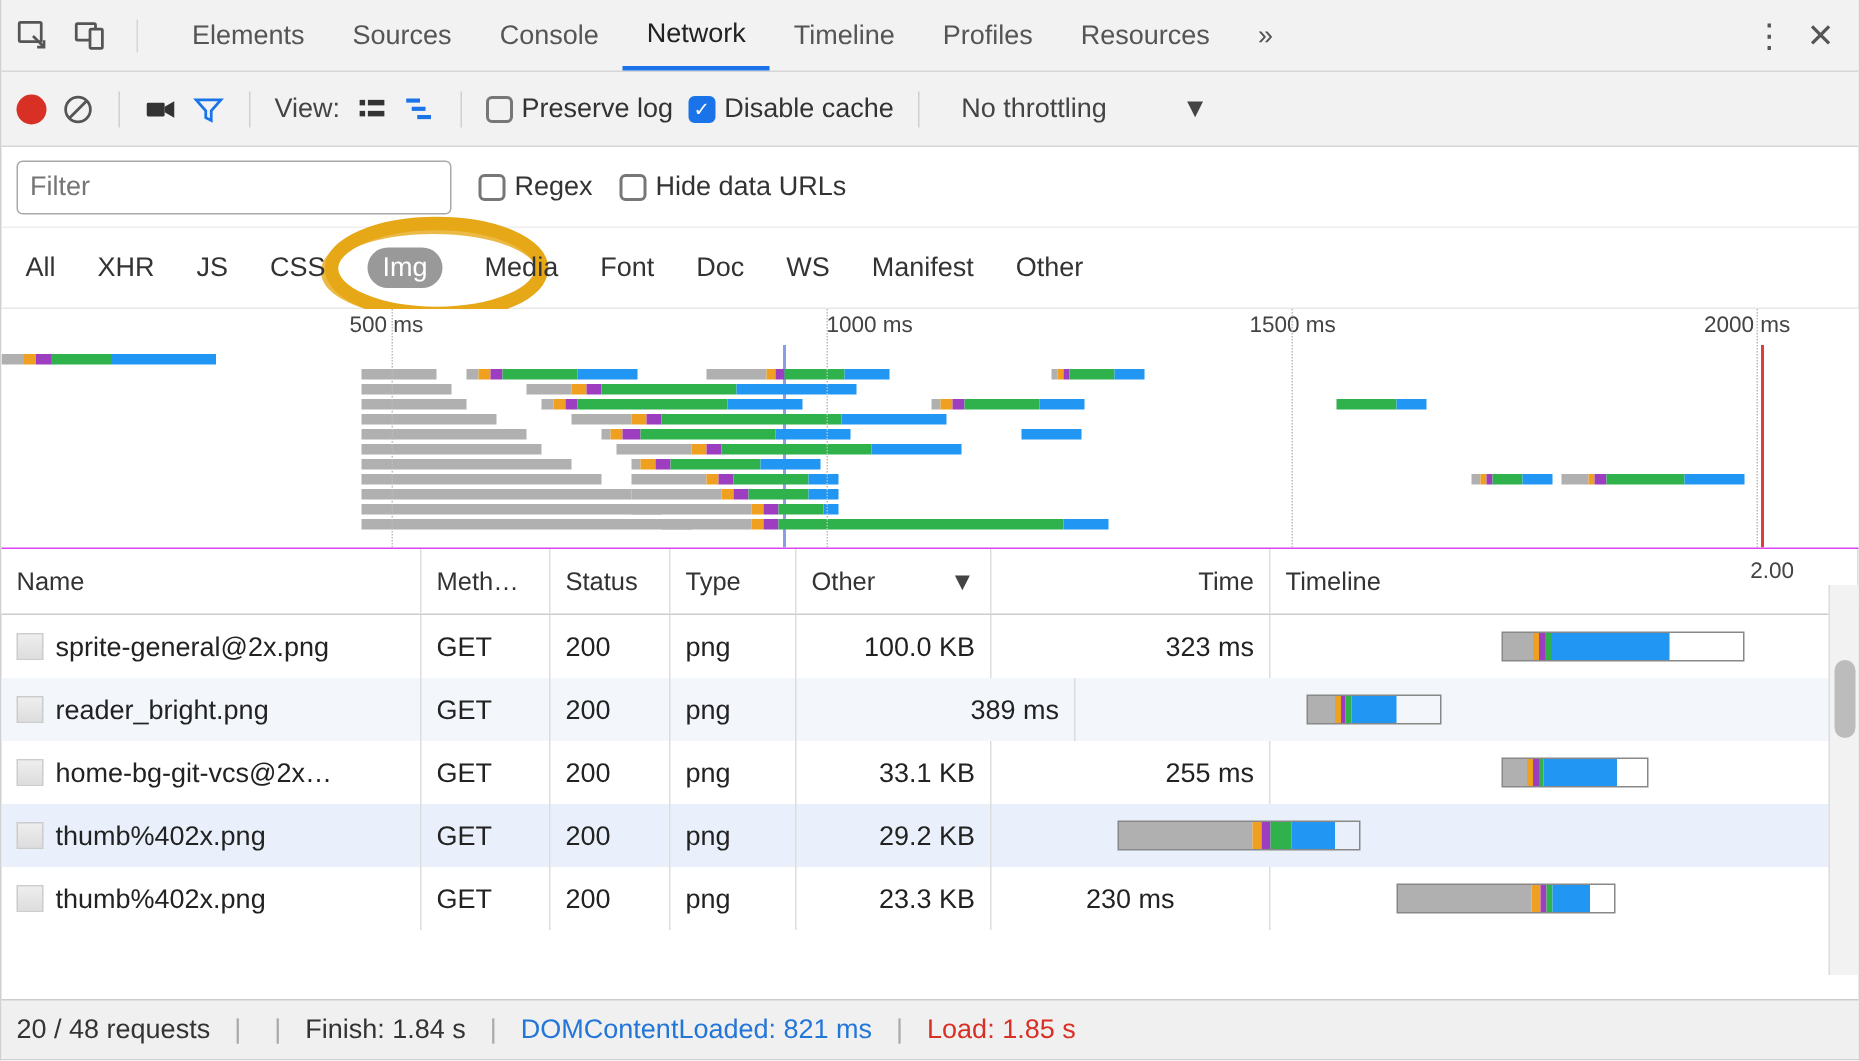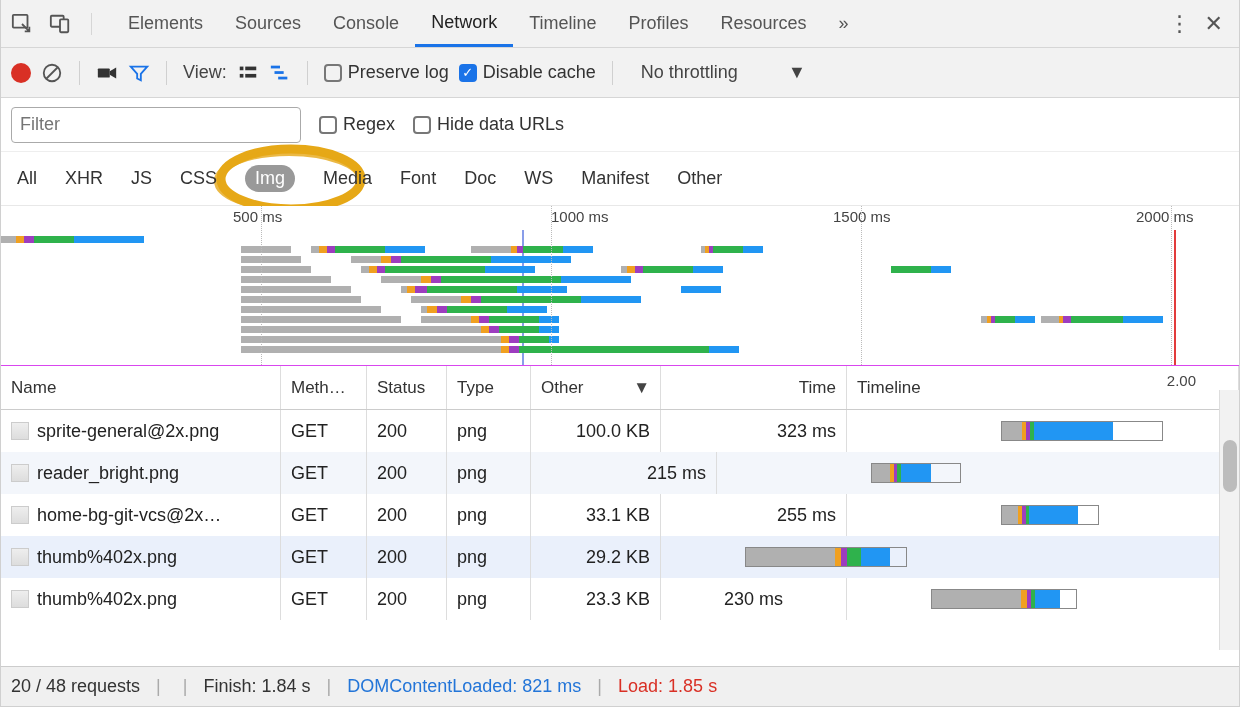--- a/index.html
+++ b/index.html
@@ -433,21 +433,21 @@
           <div class="col-method">
             <span>GET</span>
           </div>
           <div class="col-status">
             <span>200</span>
           </div>
           <div class="col-type">
             <span>png</span>
           </div>
           <div class="col-time" style="justify-content: flex-end;">
-            <span>215 ms</span>
+            <span>389 ms</span>
           </div>
           <div class="col-timeline">
             <div class="tl-bar" style="left: 154px; width: 90px;">
               <div class="seg c-wait" style="width: 18px;"></div>
               <div class="seg c-dns" style="width: 4px;"></div>
               <div class="seg c-conn" style="width: 4px;"></div>
               <div class="seg c-ttfb" style="width: 4px;"></div>
               <div class="seg c-dl" style="width: 30px;"></div>
               <div class="seg undefined" style="width: 30px;"></div>
             </div>

